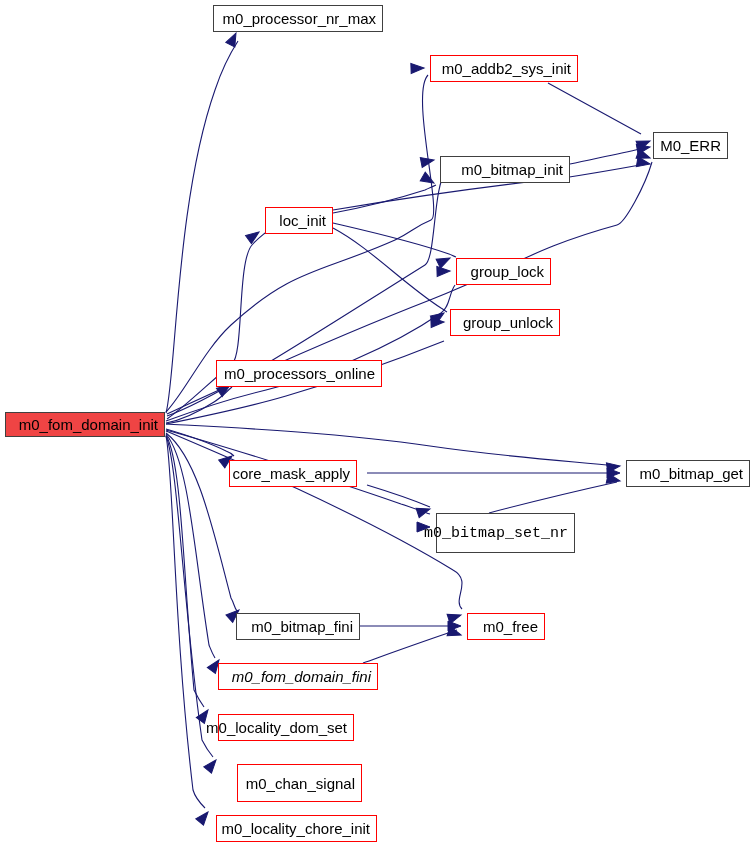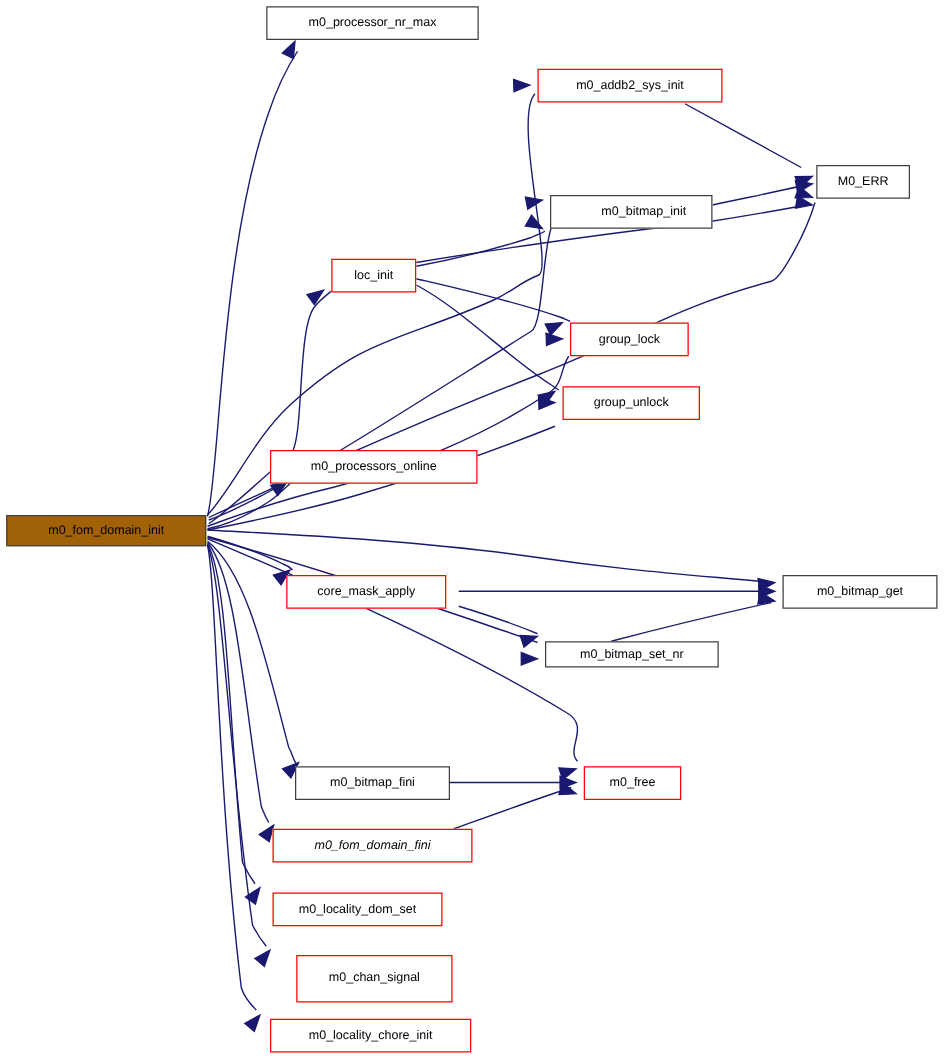--- a/index.html
+++ b/index.html
@@ -32,31 +32,31 @@
     stroke: #191970;
     stroke-width: 1px;
   }
   .node-box {
     position: absolute;
     box-sizing: border-box;
     background: #ffffff;
     border: 1px solid #404040;
     display: flex;
     align-items: center;
-    justify-content: center;
+    justify-content: flex-end;
     white-space: nowrap;
-    font-size: 10px;
+    font-size: 15px;
     color: #000000;
     letter-spacing: 0px;
   }
   .node-box.red {
     border: 1.4px solid #ff0000;
   }
   .node-box.current {
-    background: #a16207;
+    background: #ef4444;
     border: 1px solid #404040;
   }
   .node-label {
     display: inline-block;
     line-height: 1;
     padding: 0 6px;
   }
 </style>
 </head>
 <body>
@@ -153,21 +153,21 @@
       </div>
       <div class="node-box red" style="left: 216px; top: 360px; width: 166px; height: 27px;">
         <span class="node-label">m0_processors_online</span>
       </div>
       <div class="node-box red" style="left: 229px; top: 460px; width: 128px; height: 27px;">
         <span class="node-label">core_mask_apply</span>
       </div>
       <div class="node-box" style="left: 626px; top: 460px; width: 124px; height: 27px;">
         <span class="node-label">m0_bitmap_get</span>
       </div>
-      <div class="node-box" style="left: 436px; top: 513px; width: 139px; height: 21px;">
+      <div class="node-box" style="left: 436px; top: 513px; width: 139px; height: 40px; font-family: Liberation Mono, monospace;">
         <span class="node-label">m0_bitmap_set_nr</span>
       </div>
       <div class="node-box" style="left: 236px; top: 613px; width: 124px; height: 27px;">
         <span class="node-label">m0_bitmap_fini</span>
       </div>
       <div class="node-box red" style="left: 467px; top: 613px; width: 78px; height: 27px;">
         <span class="node-label">m0_free</span>
       </div>
       <div class="node-box red" style="left: 218px; top: 663px; width: 160px; height: 27px; font-style: italic;">
         <span class="node-label">m0_fom_domain_fini</span>

